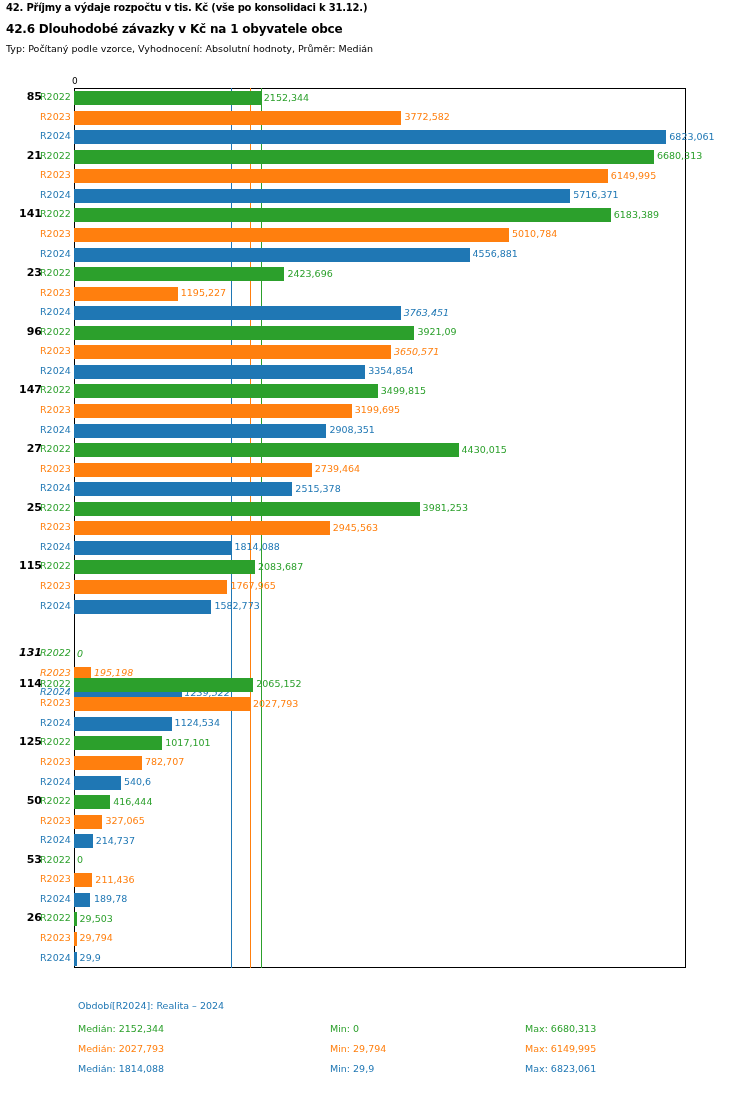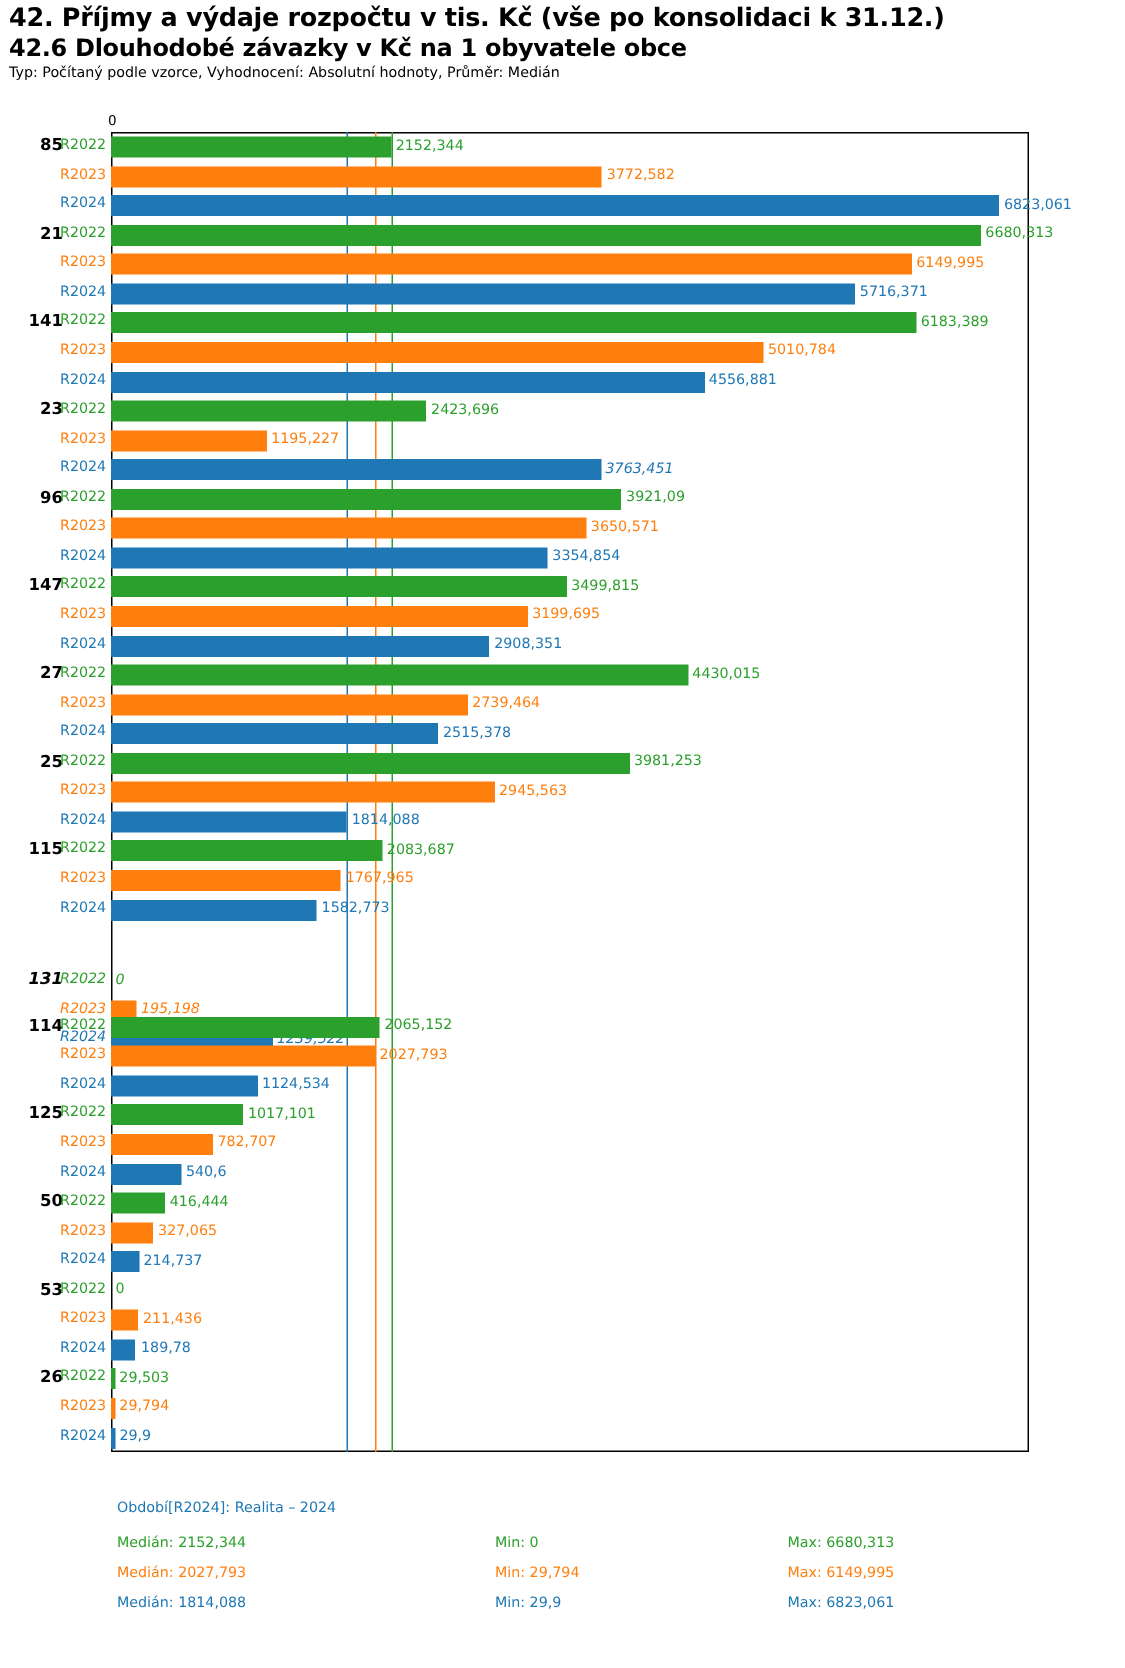--- a/index.html
+++ b/index.html
@@ -11,30 +11,30 @@
   }
   #root {
     position: relative;
     width: 750px;
     height: 1112px;
     overflow: hidden;
   }
   .title1 {
     position: absolute;
     left: 6px; top: 2px;
-    font-size: 17px;
+    font-size: 10px;
     font-weight: bold;
     color: #000;
     letter-spacing: -0.2px;
     white-space: nowrap;
   }
   .title2 {
     position: absolute;
     left: 6px; top: 22px;
-    font-size: 16px;
+    font-size: 12px;
     font-weight: bold;
     color: #000;
     letter-spacing: -0.2px;
     white-space: nowrap;
   }
   .subtitle {
     position: absolute;
     left: 6px; top: 43px;
     font-size: 9.5px;
     color: #000;
@@ -230,21 +230,21 @@
       <div class="group" style="top: 234.667px; height: 58.6667px;">
         <div class="grouplabel" style="left: -72px; top: 2px;">96</div>
         <div class="rowwrap" style="top: 0px;">
           <div class="serieslabel c0">R2022</div>
           <div class="bar b0" style="width: 340.384px;"></div>
           <div class="valuelabel c0" style="left: 343.384px;">3921,09</div>
         </div>
         <div class="rowwrap" style="top: 19.6px;">
           <div class="serieslabel c1">R2023</div>
           <div class="bar b1" style="width: 316.901px;"></div>
-          <div class="valuelabel c1" style="left: 319.901px;">3650,571</div>
+          <div class="valuelabel c1" style="left: 319.901px; font-style: italic;">3650,571</div>
         </div>
         <div class="rowwrap" style="top: 39.2px;">
           <div class="serieslabel c2">R2024</div>
           <div class="bar b2" style="width: 291.23px;"></div>
           <div class="valuelabel c2" style="left: 294.23px;">3354,854</div>
         </div>
       </div>
       <div class="group" style="top: 293.333px; height: 58.6667px;">
         <div class="grouplabel" style="left: -72px; top: 2px;">147</div>
         <div class="rowwrap" style="top: 0px;">

